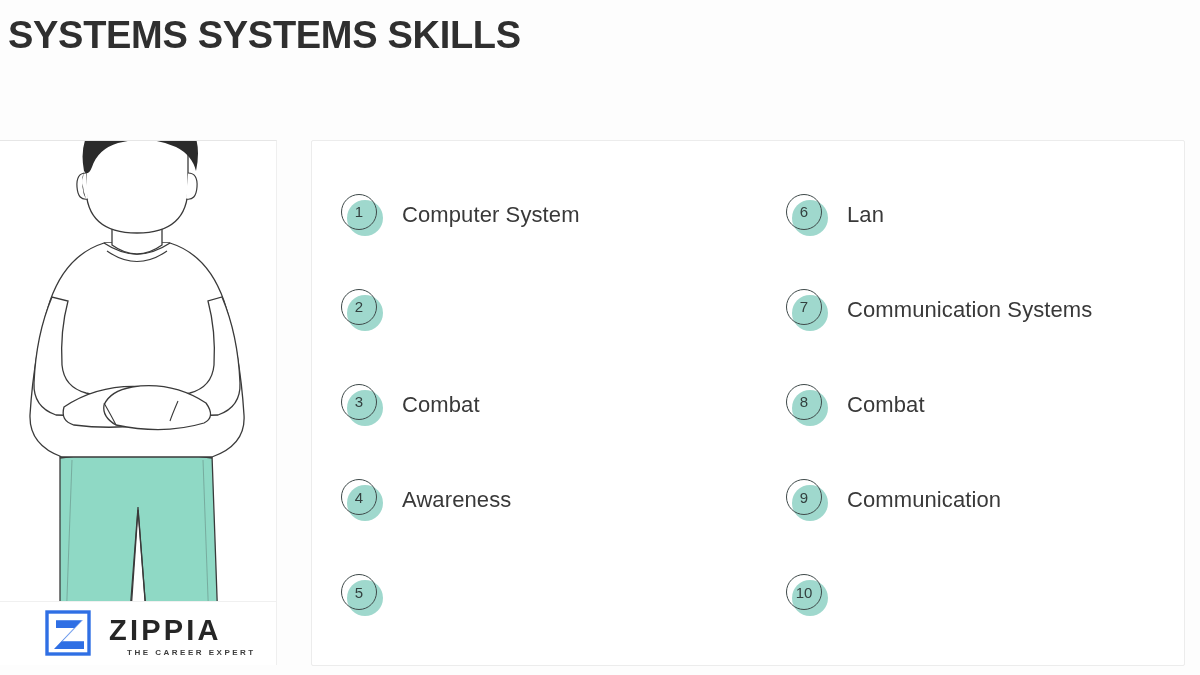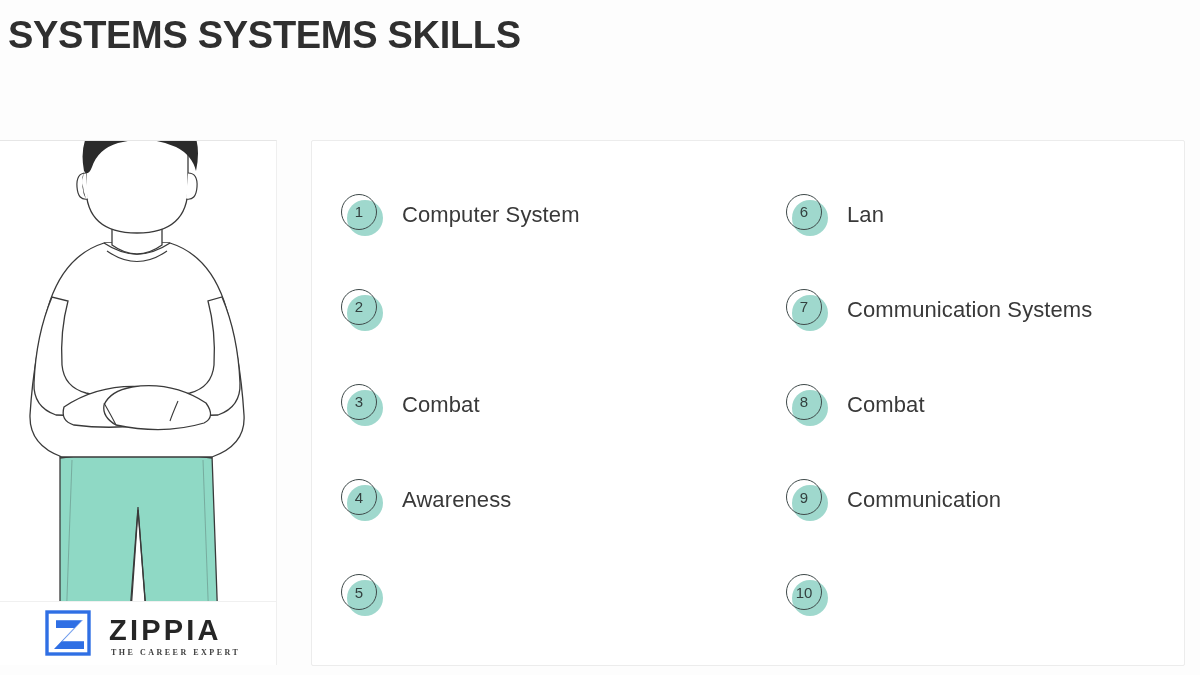--- a/index.html
+++ b/index.html
@@ -78,22 +78,21 @@
     font-weight: bold;
     letter-spacing: 3.2px;
     color: #262626;
   }
   #brand-tagline {
     font-size: 8px;
     font-weight: bold;
     letter-spacing: 2.5px;
     color: #3d3d3d;
     margin-top: 4px;
-    margin-left: 2px;
-    font-family: Liberation Serif, serif;
+    margin-left: 18px;
   }
 
   
   #skills-card {
     position: absolute;
     left: 311px;
     top: 140px;
     width: 874px;
     height: 526px;
     border: 1px solid #ececec;

